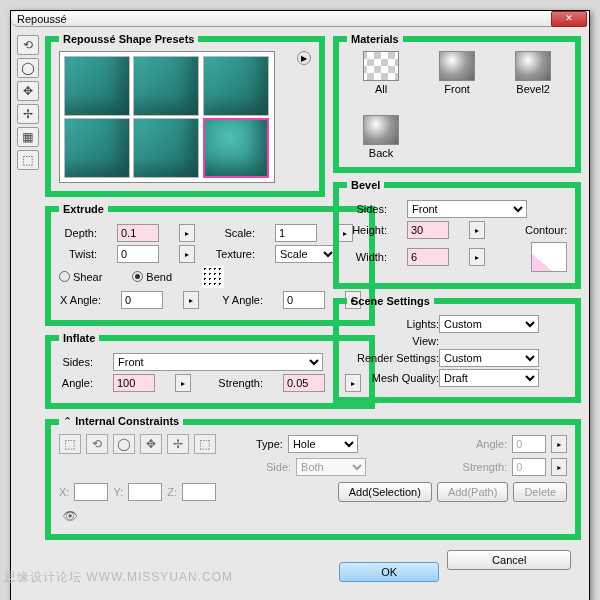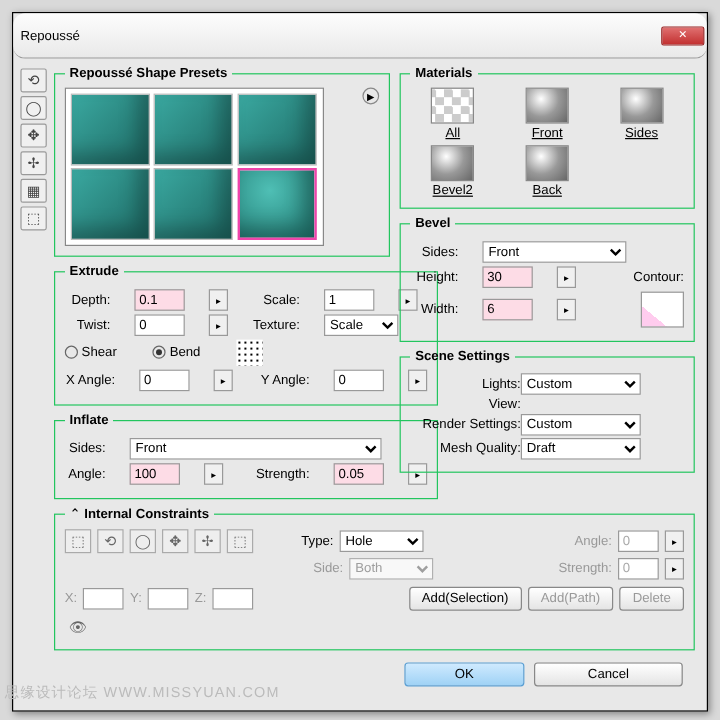--- a/index.html
+++ b/index.html
@@ -1,54 +1,54 @@
 <!DOCTYPE html>
 <html><head>
 <meta charset="utf-8">
 <style>
 * { box-sizing: border-box; font-family: Tahoma, sans-serif; font-size: 11px; }
 body { margin: 0; background: #d9d9d9; padding: 10px; }
 .dialog { background: #e8e8e8; border: 1px solid #000; width: 580px; margin: 0 auto; box-shadow: 2px 2px 6px rgba(0,0,0,0.4); }
-.titlebar { background: linear-gradient(#fdfdfd,#e9e9e9); border-bottom: 1px solid #999; height: 38px; display: flex; align-items: center; padding: 0 2px 0 6px; border-radius: 10px; }
+.titlebar { background: linear-gradient(#fdfdfd,#e9e9e9); border-bottom: 1px solid #999; height: 16px; display: flex; align-items: center; padding: 0 2px 0 6px; border-radius: 10px; }
 .titlebar .title { flex: 1; }
 .close-btn { width: 36px; height: 16px; background: linear-gradient(#e07070,#c23030); border: 1px solid #922; border-radius: 2px; color: #fff; text-align: center; line-height: 12px; font-size: 9px; }
 .body { display: flex; padding: 6px 10px 10px 6px; gap: 6px; }
 .toolcol { display: flex; flex-direction: column; gap: 3px; padding-top: 2px; }
 .toolbtn { width: 22px; height: 20px; background: #f0f0f0; border: 1px solid #999; border-radius: 2px; display: flex; align-items: center; justify-content: center; font-size: 12px; color: #444; }
 .main { flex: 1; display: flex; flex-direction: column; gap: 4px; }
 .cols { display: flex; gap: 8px; }
 .leftcol { width: 280px; display: flex; flex-direction: column; gap: 6px; }
 .rightcol { flex: 1; display: flex; flex-direction: column; gap: 6px; }
-fieldset { border: 1px solid #22c55e; padding: 6px 8px 8px 8px; margin: 0; }
+fieldset { border: 6px solid #22c55e; padding: 6px 8px 8px 8px; margin: 0; }
 legend { padding: 0 4px; font-weight: bold; }
 .presets-box { background: #fff; border: 1px solid #888; padding: 4px; display: grid; grid-template-columns: repeat(3,1fr); gap: 2px; width: 216px; }
 .preset { width: 66px; height: 60px; background: linear-gradient(135deg,#3aa8a0,#1e6b65); border: 1px solid #bbb; box-shadow: inset -10px -10px 15px rgba(0,0,0,0.25); }
 .preset.sel { border: 2px solid #e4a; background: radial-gradient(circle at 40% 30%, #4fbfb5,#1f7a72); }
 .play { width: 14px; height: 14px; border: 1px solid #888; border-radius: 50%; display: inline-flex; align-items: center; justify-content: center; font-size: 8px; float: right; }
-.materials-grid { display: grid; grid-template-columns: repeat(3,1fr); gap: 4px 8px; text-decoration: underline; }
+.materials-grid { display: grid; grid-template-columns: repeat(3,1fr); gap: 20px 8px; }
 .mat { display: flex; flex-direction: column; align-items: center; gap: 2px; }
 .mat-sw { width: 36px; height: 30px; border: 1px solid #888; background: radial-gradient(circle at 35% 30%, #fff,#999,#666); }
 .mat-sw.checker { background: repeating-conic-gradient(#ccc 0 25%, #fff 0 50%) 50%/14px 14px; }
 .row { display: flex; align-items: center; gap: 20px; margin: 3px 0; }
 .lbl { text-align: right; }
 input[type=text] { border: 1px solid #999; height: 18px; padding: 0 3px; background: #fff; }
 input.pink { background: #fddce6; }
 .step { width: 16px; height: 18px; border: 1px solid #999; background: #f0f0f0; display: inline-flex; align-items: center; justify-content: center; font-size: 8px; }
 select { border: 1px solid #999; height: 18px; background: #fff; }
 .radio { display: inline-flex; gap: 3px; margin-right: 10px; }
 .radio .dot { width: 11px; height: 11px; border: 1px solid #666; border-radius: 50%; display: inline-block; }
 .radio.sel .dot::after { content: ""; display: block; width: 5px; height: 5px; background: #333; border-radius: 50%; margin: 2px; }
 .qr { width: 22px; height: 22px; background: #fff; display: inline-block; border: none; background-image: radial-gradient(#000 1px, transparent 1px); background-size: 5px 5px; }
 .contour { width: 36px; height: 30px; border: 1px solid #999; background: linear-gradient(to top right, #fce 30%, #fff 30%); }
 .scene-row { display: flex; align-items: center; margin: 2px 0; }
 .scene-row .lbl { width: 92px; }
 .ic-row { display: flex; gap: 5px; align-items: center; flex-wrap: wrap; }
 .icbtn { width: 22px; height: 20px; border: 1px solid #aaa; background: #eee; display: inline-flex; align-items: center; justify-content: center; color: #666; font-size: 12px; }
 .btn { height: 20px; border: 1px solid #888; background: linear-gradient(#fff,#e4e4e4); padding: 0 10px; border-radius: 3px; display: inline-flex; align-items: center; }
-.btn.primary { background: linear-gradient(#cfeaff,#9fd2f5); border-color: #5a9fd4; }
+.btn.primary { background: linear-gradient(#cfeaff,#9fd2f5); border-color: #5a9fd4; margin-top: 12px; }
 .btn.dis { color: #999; }
 .footer { display: flex; justify-content: flex-end; gap: 8px; padding: 6px 10px 10px; }
 .disabled-input { background: #e8e8e8; color: #aaa; }
 .watermark { position: fixed; bottom: 14px; left: 4px; color: #bbb; font-size: 12px; letter-spacing: 1px; }
 </style>
 </head>
 <body>
 
 <div class="dialog">
   <div class="titlebar">
@@ -142,24 +142,20 @@
               <div class="mat">
                   <div class="mat-sw checker"></div>
                   <span>All</span>
                 </div>
               <div class="mat">
                   <div class="mat-sw"></div>
                   <span>Front</span>
                 </div>
               <div class="mat">
                   <div class="mat-sw"></div>
-                  <span>Sides</span>
-                </div>
-              <div class="mat">
-                  <div class="mat-sw"></div>
                   <span>Bevel2</span>
                 </div>
               <div class="mat">
                   <div class="mat-sw"></div>
                   <span>Back</span>
                 </div>
             </div>
           </fieldset>
 
           <fieldset>

